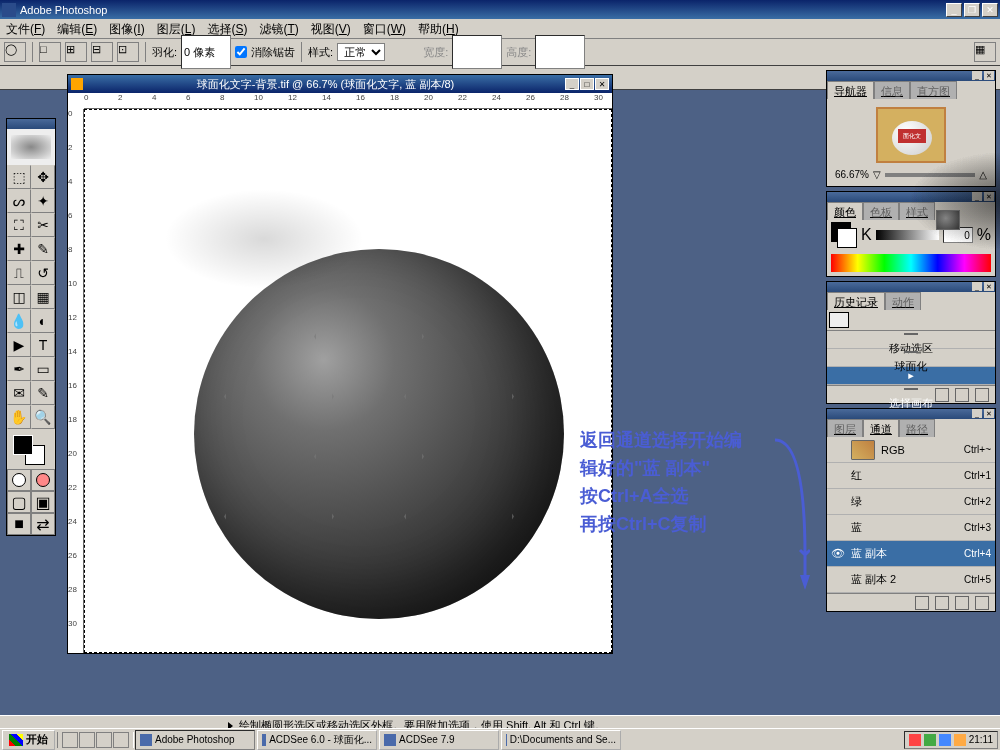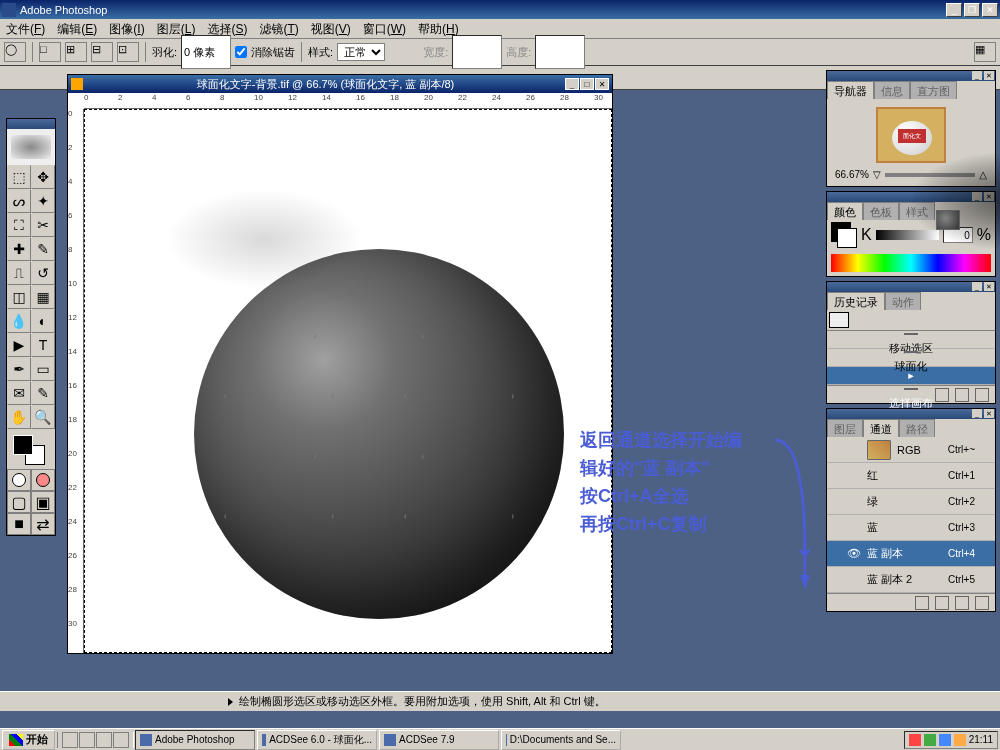--- a/index.html
+++ b/index.html
@@ -66,21 +66,21 @@
 
 .annotation { position: absolute; left: 580px; top: 426px; font-size: 18px; font-weight: bold; color: #4a5dd4; line-height: 28px; }
 .arrow { position: absolute; left: 770px; top: 435px; width: 40px; height: 160px; }
 .arrow svg { width: 100%; height: 100%; }
 
 
 .panels { position: absolute; right: 4px; top: 70px; width: 170px; display: flex; flex-direction: column; gap: 4px; }
 .panel { background: #d4d0c8; border: 1px solid #000; }
 .panel-hdr { height: 10px; background: linear-gradient(#4a6a9a, #2a4a7a); display: flex; justify-content: flex-end; }
 .panel-hdr .pbtn { width: 10px; height: 9px; background: #d4d0c8; margin: 0 1px; font-size: 7px; display:flex; align-items:center; justify-content:center; }
-.panel-tabs { height: 18px; display: flex; font-size: 11px; }
+.panel-tabs { height: 18px; display: flex; font-size: 11px; text-decoration: underline; }
 .panel-tab { padding: 2px 6px; background: #d4d0c8; border: 1px solid #808080; border-bottom: none; cursor: default; }
 .panel-tab.inactive { background: #b0b0b0; color: #606060; }
 .panel-body { padding: 4px; font-size: 11px; }
 
 
 .nav-thumb { width: 70px; height: 56px; margin: 4px auto; border: 2px solid #c08040; background: #d4b060; position: relative; }
 .nav-thumb .st { position:absolute; left:14px; top:12px; width:40px; height:34px; border-radius:50%; background: radial-gradient(circle at 35% 30%, #fff, #ccc); }
 .nav-thumb .tx { position:absolute; left:20px; top:20px; width:28px; height:14px; background:#c03030; font-size:6px; color:#fff; text-align:center; line-height:14px; }
 .nav-bar { display: flex; align-items: center; padding: 2px 4px; font-size: 10px; gap: 4px; }
 .nav-bar .slider { flex: 1; height: 4px; background: #808080; position: relative; }
@@ -93,33 +93,33 @@
 .color-spec { height: 18px; margin: 4px; background: linear-gradient(to right, red, yellow, lime, cyan, blue, magenta, red); }
 
 
 .hist-thumb { display: flex; align-items: center; padding: 2px; gap: 4px; border-bottom: 1px solid #808080; }
 .hist-thumb .t { width: 20px; height: 16px; border: 1px solid #000; background: #eee; }
 .hist-row { display: flex; align-items: center; padding: 2px 4px; font-size: 11px; gap: 6px; border-bottom: 1px solid #b0b0b0; height: 18px; flex-direction: column; }
 .hist-row.active { background: #3a6ea5; color: #fff; }
 .hist-row .ico { width: 14px; height: 14px; border: 1px solid #666; background: #fff; }
 
 
-.chan-row { display: flex; align-items: center; padding: 2px 20px; font-size: 11px; gap: 6px; height: 26px; border-bottom: 1px solid #b0b0b0; }
+.chan-row { display: flex; align-items: center; padding: 2px 4px; font-size: 11px; gap: 6px; height: 26px; border-bottom: 1px solid #b0b0b0; }
 .chan-row.active { background: #3a6ea5; color: #fff; }
 .chan-row .eye { width: 14px; text-align: center; }
 .chan-row .thumb { width: 24px; height: 20px; border: 1px solid #666; background: #888; border-radius: 1px; }
 .chan-row .thumb.rgb { background: linear-gradient(45deg,#d4b060,#c08040); }
 .chan-row .thumb.ball { background: radial-gradient(circle at 40% 40%, #ddd, #555); }
 .chan-row .name { flex: 1; }
 .chan-row .shortcut { font-size: 10px; }
 .chan-footer { height: 18px; display:flex; justify-content:flex-end; gap:6px; padding:2px 6px; border-top:1px solid #808080; }
 .chan-footer .fbtn { width:14px; height:14px; border:1px solid #666; }
 
 
-.statusbar { position: absolute; left: 0; right: 0; bottom: 39px; height: 20px; background: #d4d0c8; border-top: 1px solid #fff; font-size: 11px; display: flex; align-items: center; padding: 0 8px; }
+.statusbar { position: absolute; left: 0; right: 0; bottom: 15px; height: 20px; background: #d4d0c8; border-top: 1px solid #fff; font-size: 11px; display: flex; align-items: center; padding: 0 8px; }
 .statusbar .arrow { width: 0; height: 0; border-left: 5px solid #000; border-top: 4px solid transparent; border-bottom: 4px solid transparent; margin-left: 220px; margin-right: 6px; position:static; }
 
 
 .taskbar { position: absolute; left: 0; right: 0; bottom: 0; height: 22px; background: #d4d0c8; border-top: 1px solid #fff; display: flex; align-items: center; font-size: 11px; }
 .start-btn { height: 20px; padding: 0 6px; border: 1px outset #fff; display: flex; align-items: center; gap: 3px; margin: 0 2px; font-weight: bold; }
 .start-btn .flag { width: 14px; height: 12px; background: linear-gradient(45deg, red 25%, green 25% 50%, blue 50% 75%, yellow 75%); }
 .ql { display: flex; gap: 1px; padding: 0 4px; border-left: 1px solid #808080; border-right: 1px solid #fff; }
 .ql .q { width: 16px; height: 16px; border: 1px solid #808080; }
 .task-btn { height: 20px; width: 120px; border: 1px inset #808080; padding: 0 4px; margin: 0 1px; display: flex; align-items: center; gap: 3px; font-size: 10px; overflow: hidden; white-space: nowrap; }
 .task-btn.inactive { border: 1px outset #fff; }

